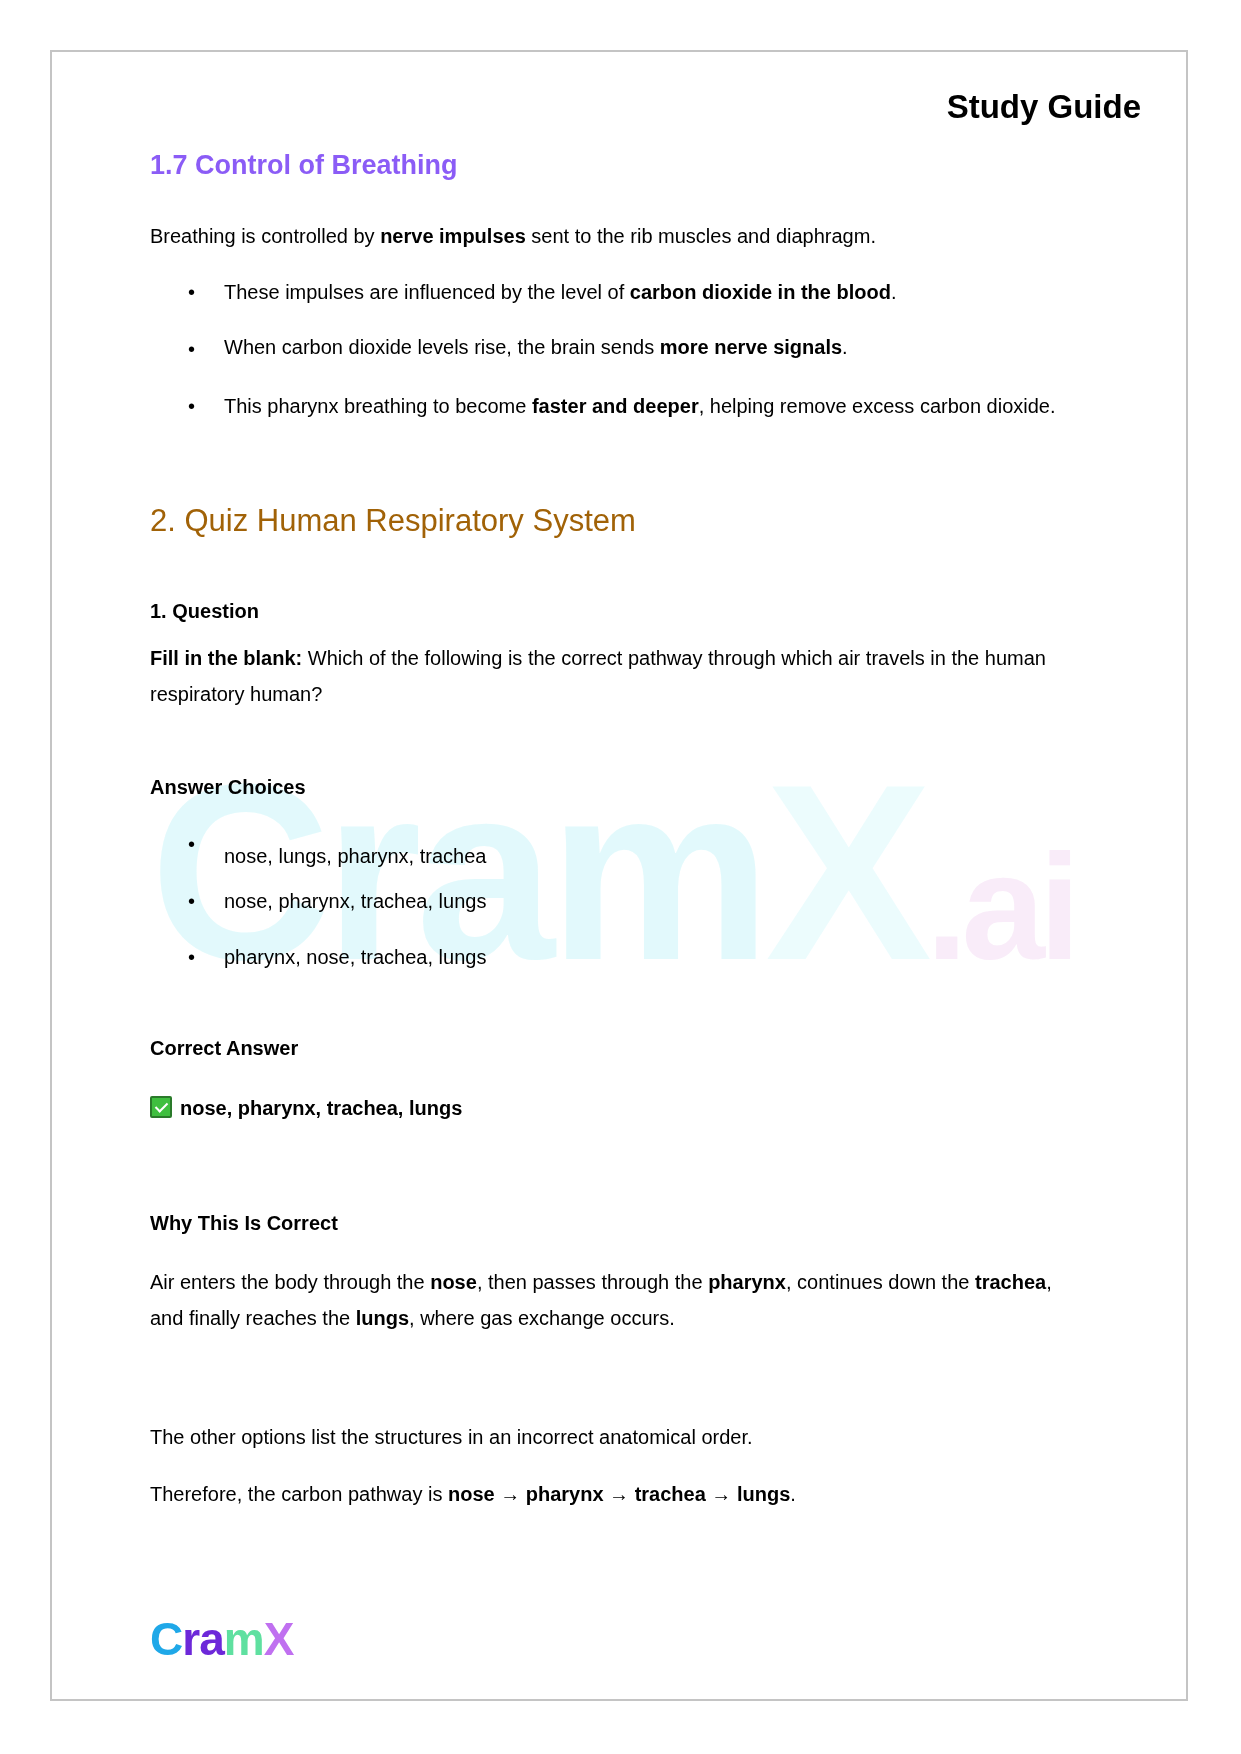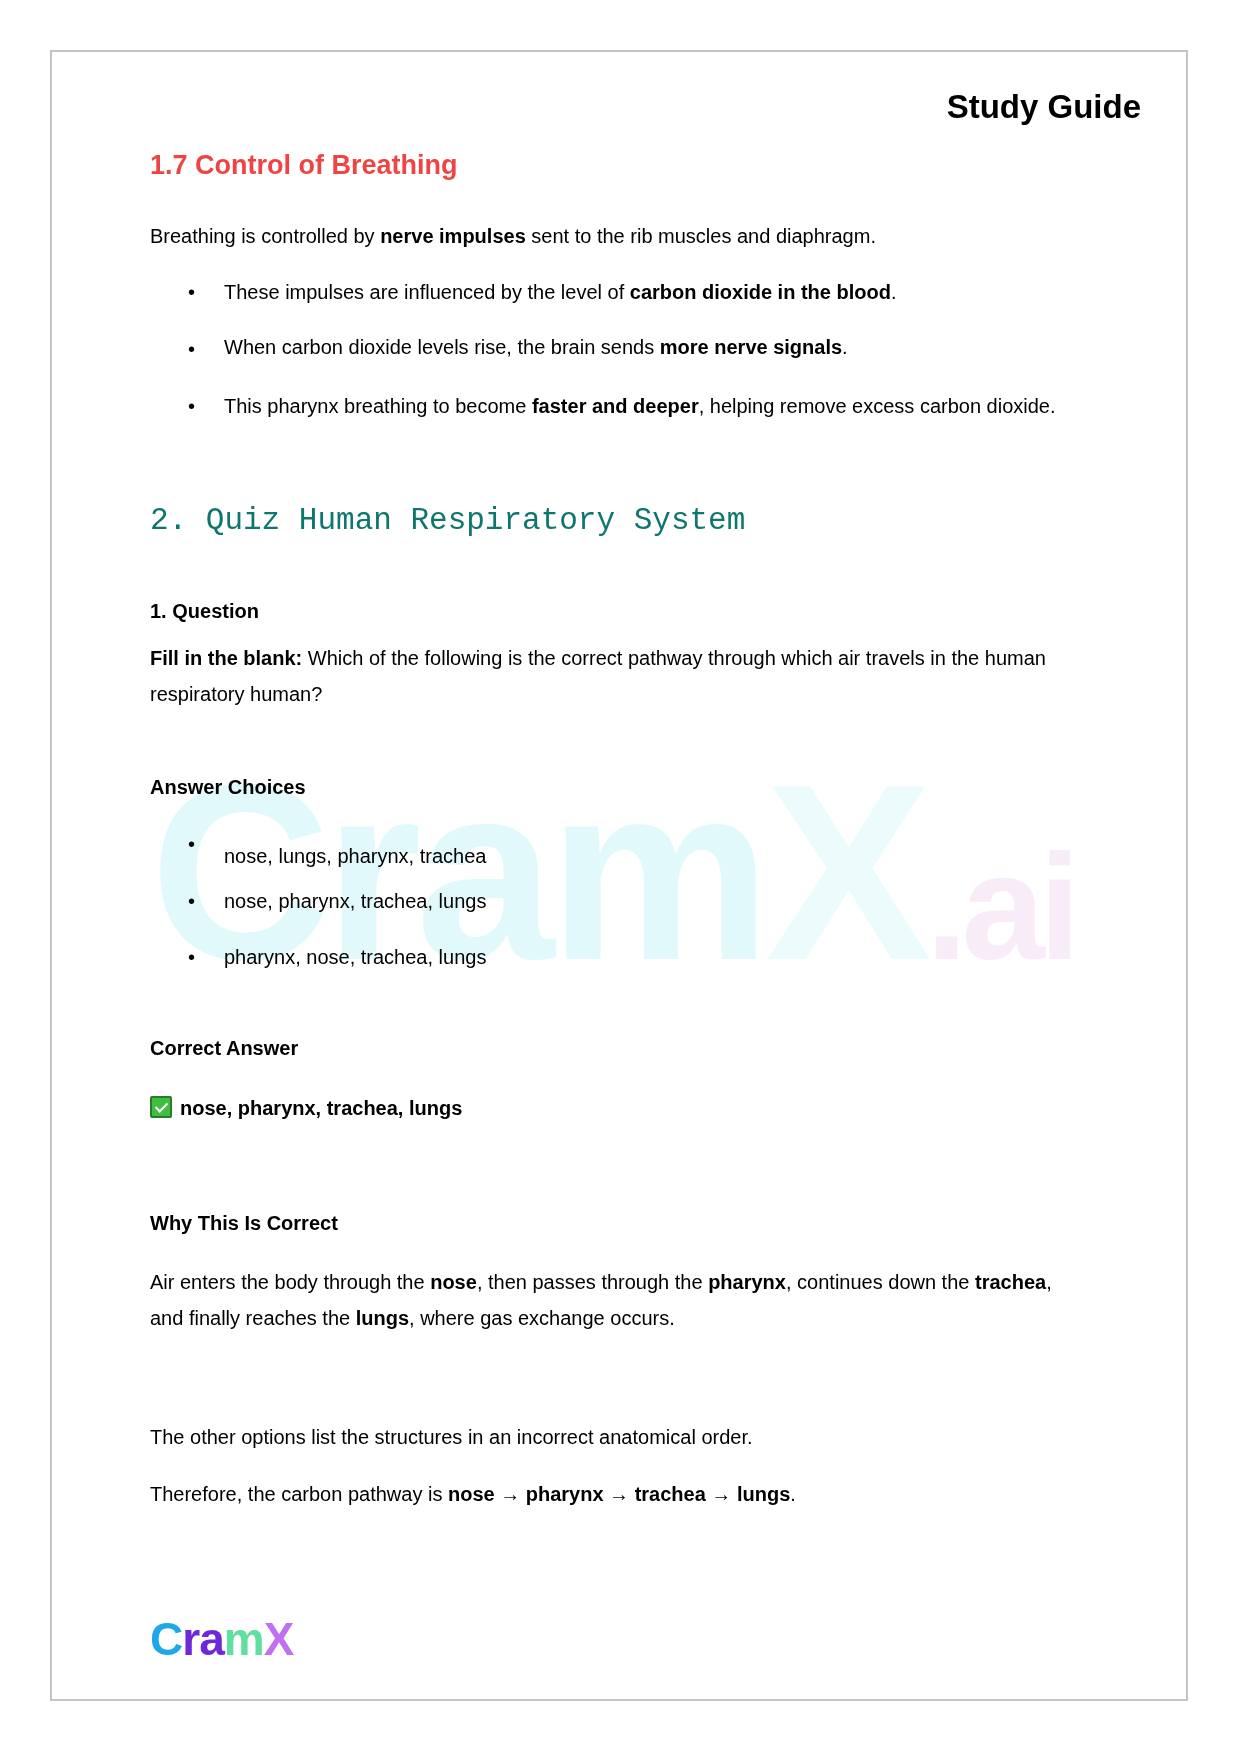--- a/index.html
+++ b/index.html
@@ -1,22 +1,22 @@
 <!DOCTYPE html>
 <html><head>
   <meta charset="utf-8">
   <style>
     html, body { margin: 0; padding: 0; background: #ffffff; }
     body { width: 1241px; height: 1754px; position: relative; overflow: hidden;
            font-family: "Liberation Sans", sans-serif; color: #000; }
     .page { position: absolute; left: 50px; top: 50px; width: 1138px; height: 1651px;
             border: 2px solid #c4c4c4; background: #fff; box-sizing: border-box; }
     .study-guide { right: 100px; top: 88px; font-size: 33px; font-weight: bold; position: absolute; }
-    .h-sub { left: 150px; top: 150px; font-size: 27px; font-weight: bold; color: #ef4444; position: absolute; }
-    .h-main { left: 150px; top: 503px; font-size: 31px; color: #0f766e; position: absolute; font-family: Liberation Mono, monospace; }
+    .h-sub { left: 150px; top: 150px; font-size: 27px; font-weight: bold; color: #8b5cf6; position: absolute; }
+    .h-main { left: 150px; top: 503px; font-size: 31px; color: #a16207; position: absolute; }
     .p { position: absolute; left: 150px; font-size: 20px; line-height: 36px; }
     .bullet { position: absolute; left: 188px; font-size: 20px; }
     .bullet-text { position: absolute; left: 224px; font-size: 20px; }
     .bold { font-weight: bold; }
     .h4 { position: absolute; left: 150px; font-size: 20px; font-weight: bold; }
     .check { display: inline-block; width: 22px; height: 22px; background: #3fbf3f;
              border: 2px solid #2a7a2a; box-sizing: border-box; border-radius: 2px;
              vertical-align: -3px; margin-right: 8px; position: relative; }
     .check::after { content: ""; position: absolute; left: 6px; top: 2px; width: 5px; height: 10px;
                     border: solid #fff; border-width: 0 2px 2px 0; transform: rotate(45deg); }

